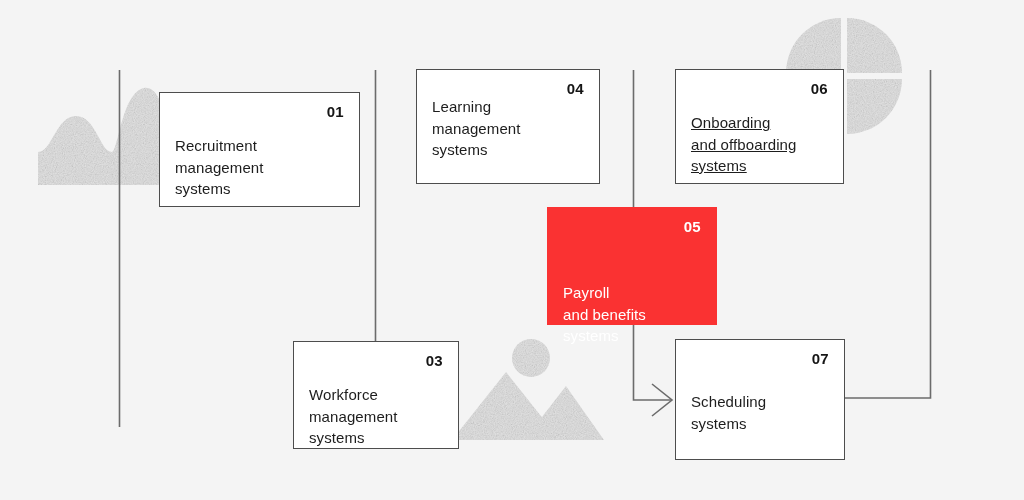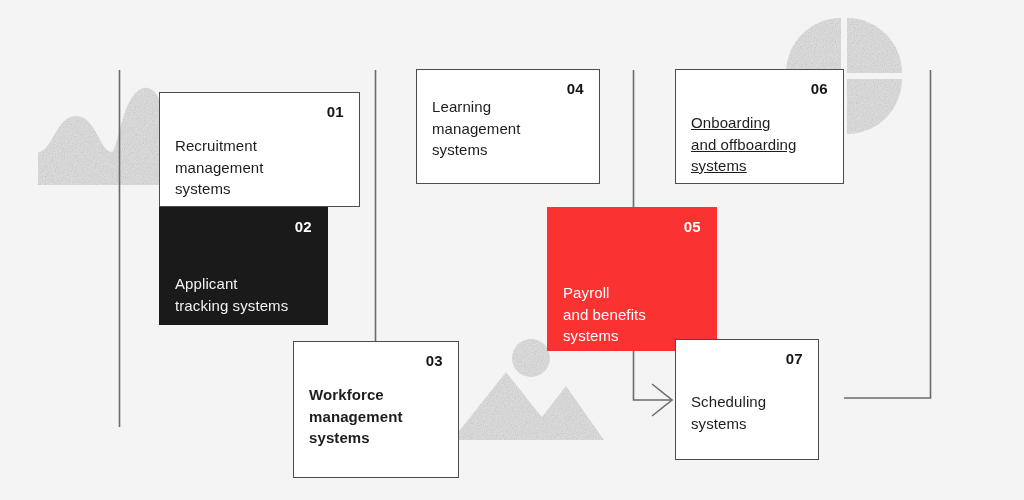--- a/index.html
+++ b/index.html
@@ -85,33 +85,33 @@
   .card.dark  .card-title { color: #f2f2f2; }
   .card.accent .card-title { color: #ffffff; margin-top: 32px; }
 
   
   #card-01 { left: 159px; top: 80px;  width: 201px; height: 115px; margin-top: 12px; }
   #card-01 .card-title { top: 42px; }
 
   #card-02 { left: 159px; top: 207px; width: 169px; height: 118px; }
   #card-02 .card-title { top: 65px; }
 
-  #card-03 { left: 293px; top: 341px; width: 166px; height: 137px; }
-  #card-03 .card-title { top: 42px; font-weight: bold; }
+  #card-03 { left: 293px; top: 341px; width: 166px; height: 108px; }
+  #card-03 .card-title { top: 42px; }
 
   #card-04 { left: 416px; top: 69px;  width: 184px; height: 115px; }
   #card-04 .card-title { top: 26px; }
 
-  #card-05 { left: 547px; top: 207px; width: 170px; height: 144px; }
+  #card-05 { left: 547px; top: 207px; width: 170px; height: 118px; }
   #card-05 .card-title { top: 42px; }
 
   #card-06 { left: 675px; top: 69px;  width: 169px; height: 115px; }
   #card-06 .card-title { top: 42px; text-decoration: underline; }
 
-  #card-07 { left: 675px; top: 339px; width: 144px; height: 121px; }
+  #card-07 { left: 675px; top: 339px; width: 170px; height: 121px; }
   #card-07 .card-title { top: 51px; }
 </style>
 </head>
 <body>
 
 <div id="stage">
 
   <svg class="decor-layer" viewBox="0 0 1024 500" width="1024" height="500" aria-hidden="true">
     <defs>
       <filter id="grain" x="-20%" y="-20%" width="140%" height="140%">
@@ -163,25 +163,20 @@
     <path d="M652 384 L672 400 L652 416" stroke="#6b6b6b" stroke-width="1.6" fill="none" stroke-linejoin="miter" stroke-linecap="butt"></path>
   </svg>
 
   <div class="card light" id="card-01">
     <span class="card-number">01</span>
     <span class="card-title">Recruitment
 management
 systems</span>
   </div>
 
-  <div class="card dark" id="card-02">
-    <span class="card-number">02</span>
-    <span class="card-title">Applicant
-tracking systems</span>
-  </div>
 
   <div class="card light" id="card-03">
     <span class="card-number">03</span>
     <span class="card-title">Workforce
 management
 systems</span>
   </div>
 
   <div class="card light" id="card-04">
     <span class="card-number">04</span>

